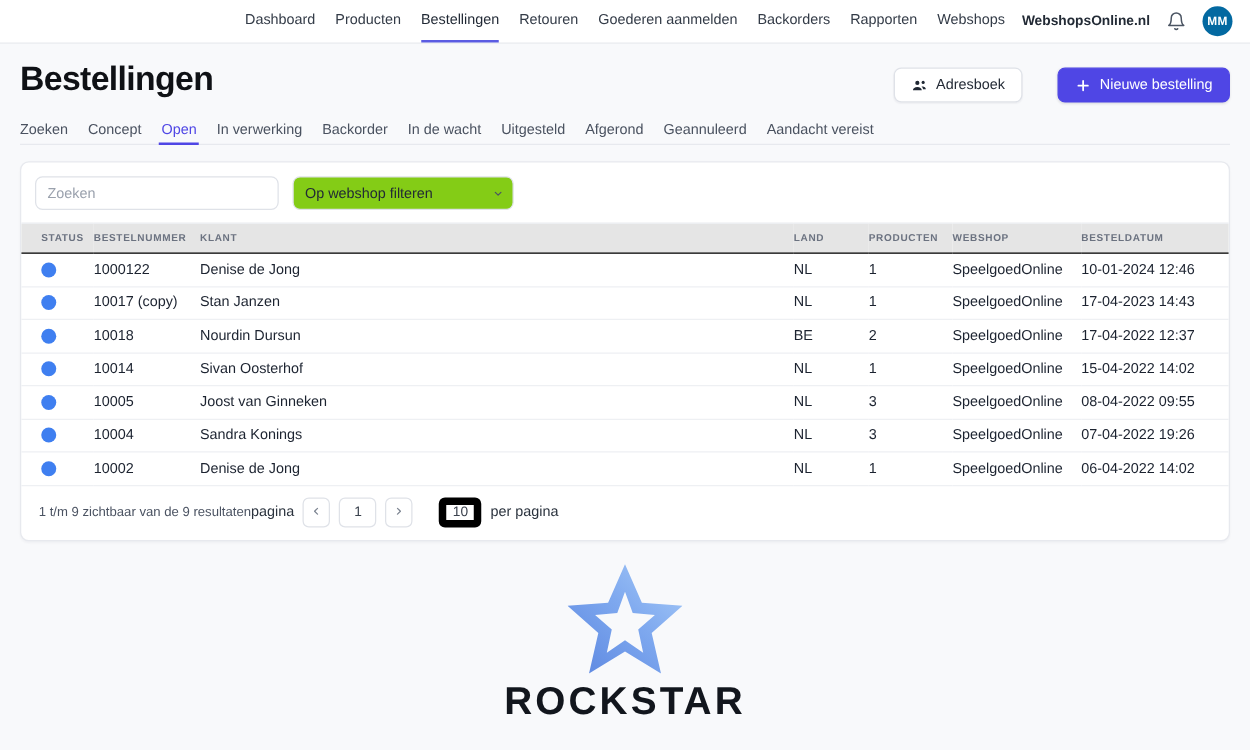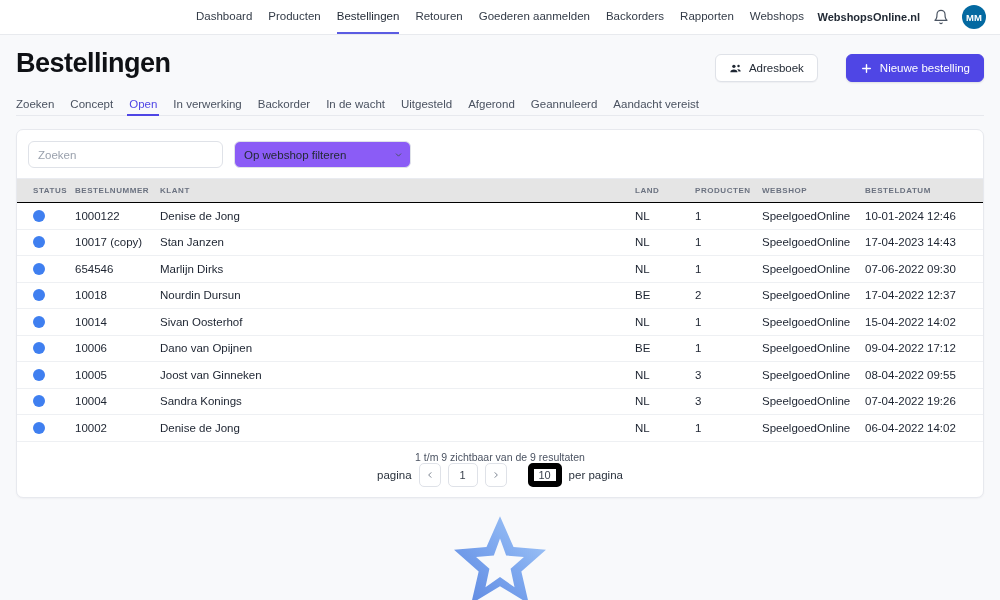--- a/index.html
+++ b/index.html
@@ -138,21 +138,21 @@
     background: #fff;
     outline: none;
   }
   .search-input::placeholder { color: #9aa1ad; }
   .select-wrap { position: relative; width: 177px; }
   .select-box {
     width: 100%; height: 27px;
     border: 1px solid #dfe2e8; border-radius: 6px;
     padding: 0 24px 0 9px;
     font-size: 11.5px; color: #222a35;
-    background: #8b5cf6;
+    background: #84cc16;
     display: flex; align-items: center;
     cursor: pointer;
   }
   .chev {
     position: absolute; right: 8px; top: 50%;
     transform: translateY(-50%);
     width: 9px; height: 9px; pointer-events: none;
   }
 
   
@@ -181,21 +181,20 @@
   .dot {
     width: 12px; height: 12px; border-radius: 50%;
     background: #3f7ff0;
     display: block;
   }
 
   
   .tfoot {
     display: flex; align-items: center; 
     padding: 9px 14px 10px 14px;
-    flex-direction: column;
   }
   .result-text { font-size: 10.5px; color: #4b5362; }
   .pager { display: flex; align-items: center; gap: 7px; }
   .pager-label { font-size: 11.5px; color: #2a323d; }
   .pg-btn {
     min-width: 22px; height: 24px;
     border: 1px solid #dfe2e8; border-radius: 5px;
     background: #fff;
     display: flex; align-items: center; justify-content: center;
     font-size: 11px; color: #3b424e;
@@ -337,59 +336,37 @@
             <td class="c-client">Stan Janzen</td>
             <td class="c-land">NL</td>
             <td class="c-prod">1</td>
             <td class="c-shop">SpeelgoedOnline</td>
             <td class="c-date">17-04-2023 14:43</td>
           </tr>
           <tr>
             <td class="c-status">
               <span class="dot" style="background: rgb(63, 127, 240);"></span>
             </td>
-            <td class="c-order">654546</td>
-            <td class="c-client">Marlijn Dirks</td>
-            <td class="c-land">NL</td>
-            <td class="c-prod">1</td>
-            <td class="c-shop">SpeelgoedOnline</td>
-            <td class="c-date">07-06-2022 09:30</td>
-          </tr>
-          <tr>
-            <td class="c-status">
-              <span class="dot" style="background: rgb(63, 127, 240);"></span>
-            </td>
             <td class="c-order">10018</td>
             <td class="c-client">Nourdin Dursun</td>
             <td class="c-land">BE</td>
             <td class="c-prod">2</td>
             <td class="c-shop">SpeelgoedOnline</td>
             <td class="c-date">17-04-2022 12:37</td>
           </tr>
           <tr>
             <td class="c-status">
               <span class="dot" style="background: rgb(63, 127, 240);"></span>
             </td>
             <td class="c-order">10014</td>
             <td class="c-client">Sivan Oosterhof</td>
             <td class="c-land">NL</td>
             <td class="c-prod">1</td>
             <td class="c-shop">SpeelgoedOnline</td>
             <td class="c-date">15-04-2022 14:02</td>
-          </tr>
-          <tr>
-            <td class="c-status">
-              <span class="dot" style="background: rgb(63, 127, 240);"></span>
-            </td>
-            <td class="c-order">10006</td>
-            <td class="c-client">Dano van Opijnen</td>
-            <td class="c-land">BE</td>
-            <td class="c-prod">1</td>
-            <td class="c-shop">SpeelgoedOnline</td>
-            <td class="c-date">09-04-2022 17:12</td>
           </tr>
           <tr>
             <td class="c-status">
               <span class="dot" style="background: rgb(63, 127, 240);"></span>
             </td>
             <td class="c-order">10005</td>
             <td class="c-client">Joost van Ginneken</td>
             <td class="c-land">NL</td>
             <td class="c-prod">3</td>
             <td class="c-shop">SpeelgoedOnline</td>

